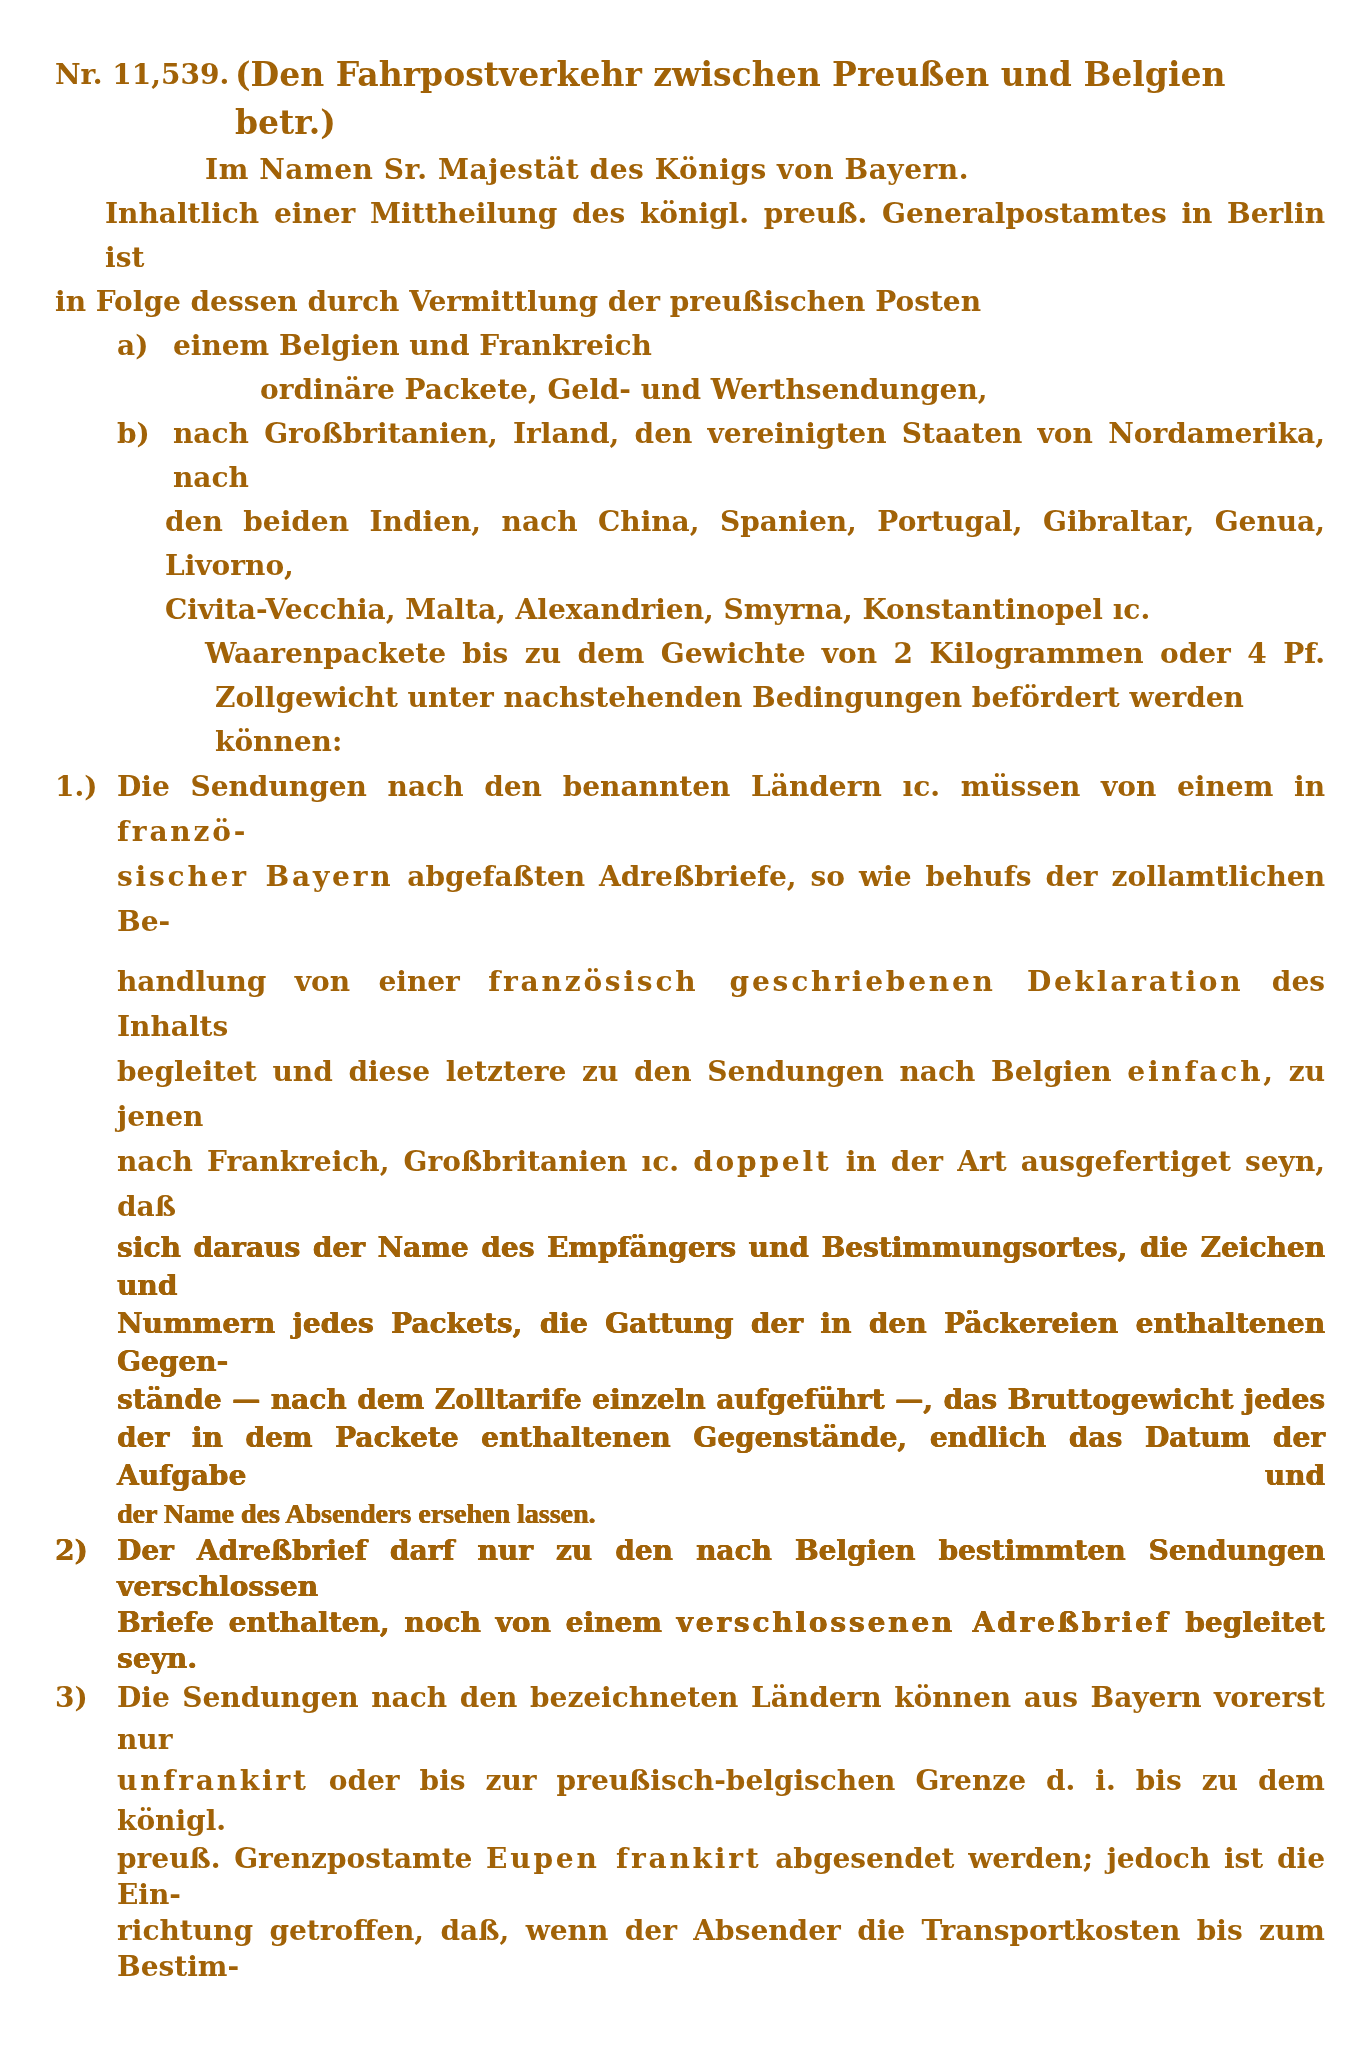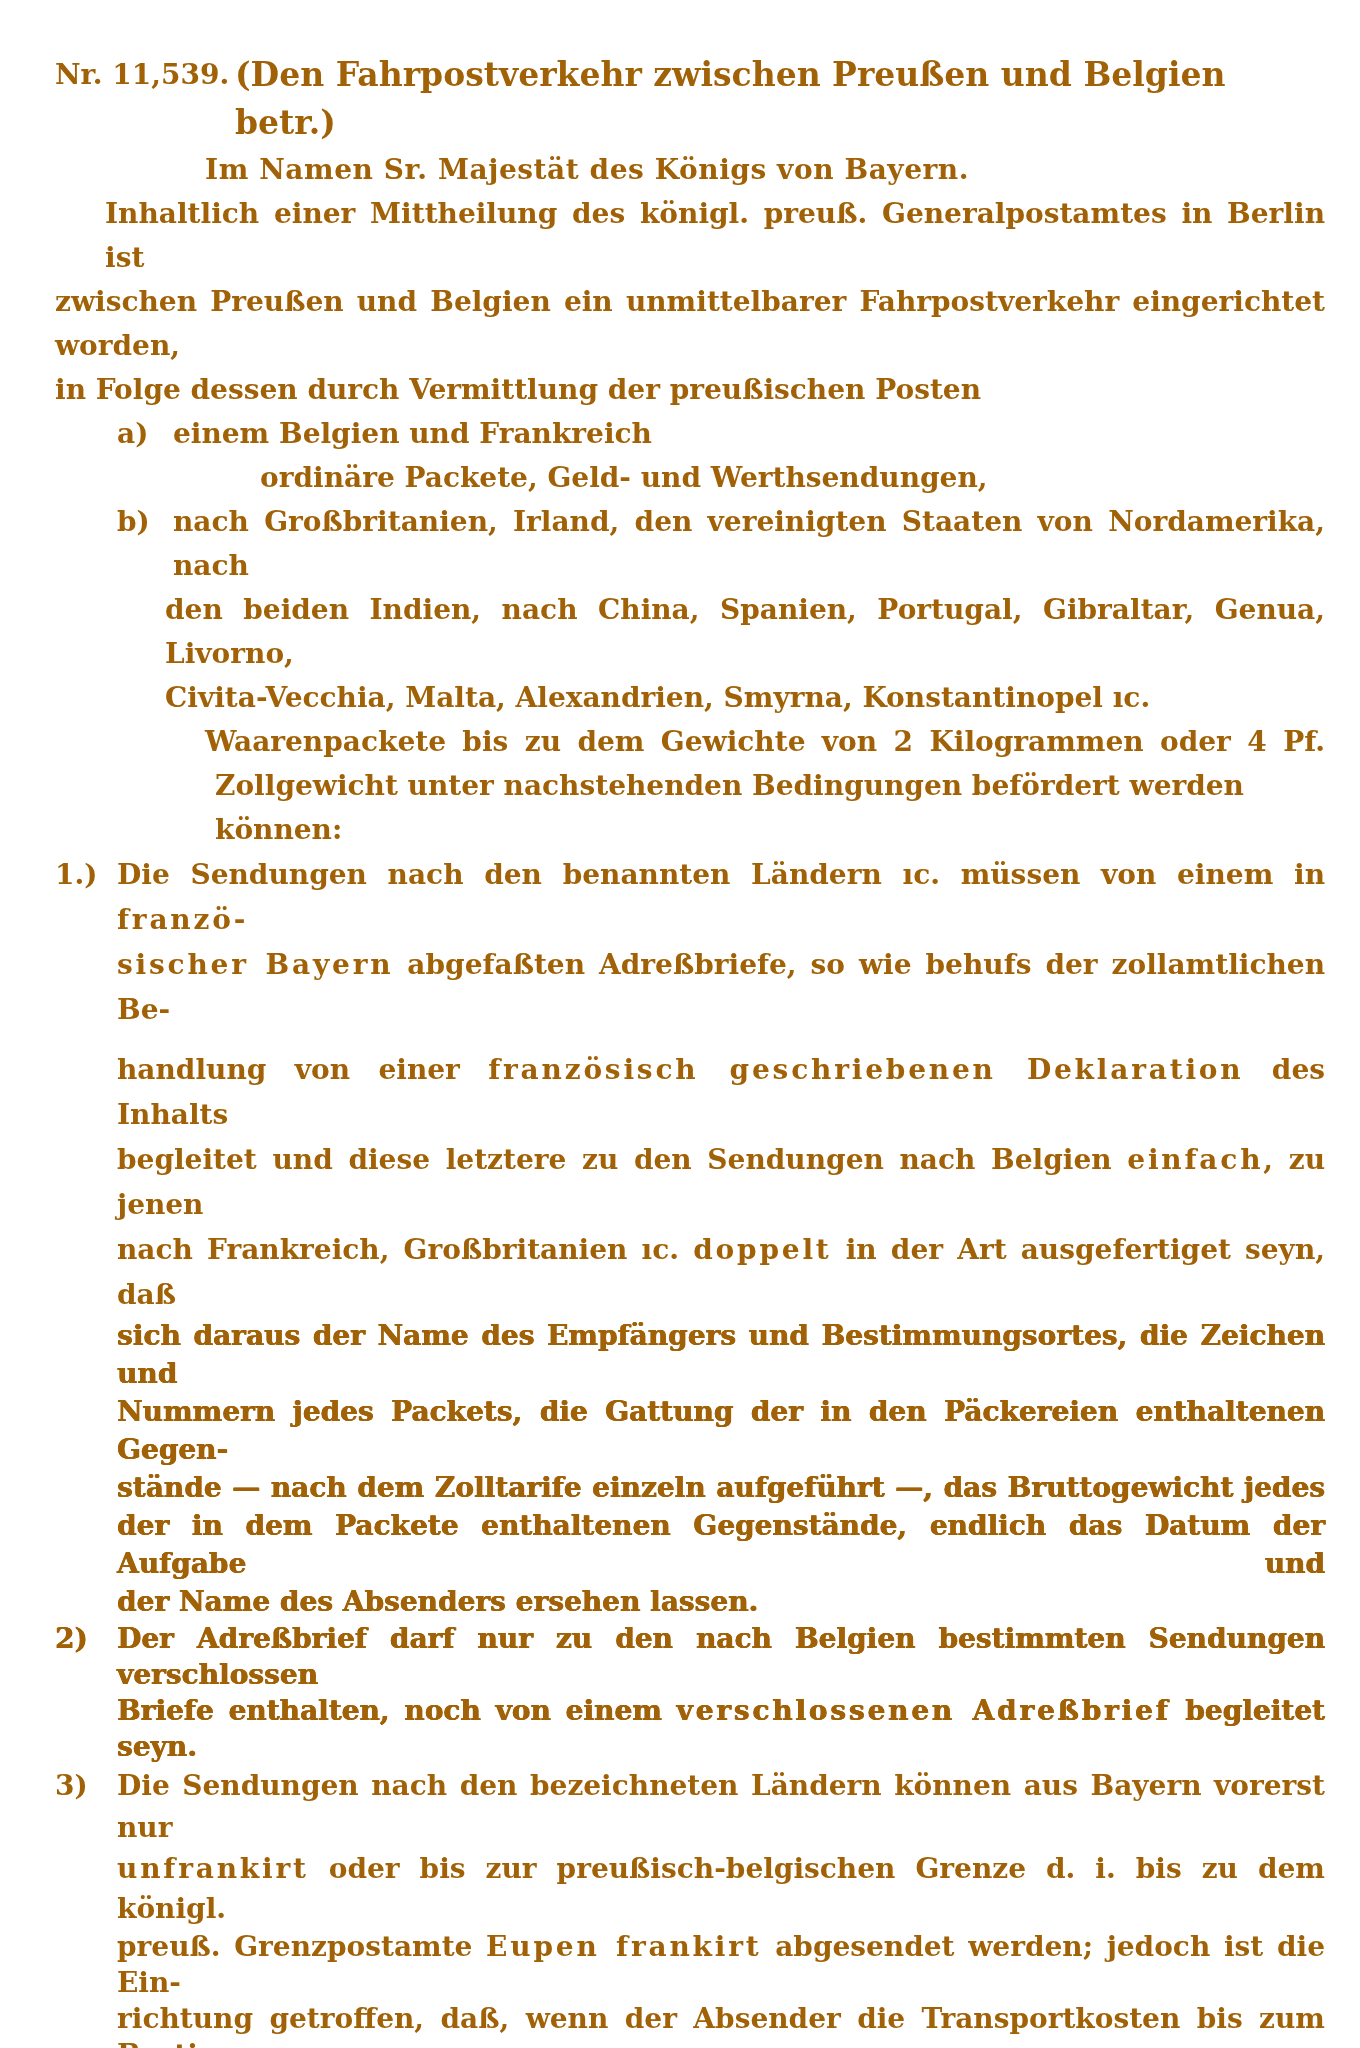--- a/index.html
+++ b/index.html
@@ -24,39 +24,38 @@
   .inv{letter-spacing:0.02em;}
 </style>
 </head>
 <body>
 
 <div class="page">
   <div>
       <div class="line small" style="padding-left: 180px; line-height: 46px;"><span class="marker" style="left: 0px;">Nr. 11,539.</span><span class="tx">(Den Fahrpostverkehr zwischen Preußen und Belgien betr.)</span></div>
       <div class="line inv" style="padding-left: 150px; line-height: 44px;"><span class="tx">Im Namen Sr. Majestät des Königs von Bayern.</span></div>
       <div class="line just" style="padding-left: 50px; line-height: 44px;"><span class="tx">Inhaltlich einer Mittheilung des königl. preuß. Generalpostamtes in Berlin ist</span></div>
-      <div class="line just" style="padding-left: 0px; line-height: 44px;"><span class="tx">zwischen Preußen und Belgien ein unmittelbarer Fahrpostverkehr eingerichtet worden,</span></div>
       <div class="line" style="padding-left: 0px; line-height: 44px;"><span class="tx">in Folge dessen durch Vermittlung der preußischen Posten</span></div>
       <div class="line" style="padding-left: 118px; line-height: 44px;"><span class="marker" style="left: 62px;">a)</span><span class="tx">einem Belgien und Frankreich</span></div>
       <div class="line" style="padding-left: 205px; line-height: 44px;"><span class="tx">ordinäre Packete, Geld- und Werthsendungen,</span></div>
       <div class="line just" style="padding-left: 118px; line-height: 44px;"><span class="marker" style="left: 62px;">b)</span><span class="tx">nach Großbritanien, Irland, den vereinigten Staaten von Nordamerika, nach</span></div>
       <div class="line just" style="padding-left: 110px; line-height: 44px;"><span class="tx">den beiden Indien, nach China, Spanien, Portugal, Gibraltar, Genua, Livorno,</span></div>
       <div class="line" style="padding-left: 110px; line-height: 44px;"><span class="tx">Civita-Vecchia, Malta, Alexandrien, Smyrna, Konstantinopel ıc.</span></div>
       <div class="line just" style="padding-left: 150px; line-height: 44px;"><span class="tx">Waarenpackete bis zu dem Gewichte von 2 Kilogrammen oder 4 Pf.</span></div>
       <div class="line" style="padding-left: 160px; line-height: 44px;"><span class="tx">Zollgewicht unter nachstehenden Bedingungen befördert werden können:</span></div>
       <div class="line just" style="padding-left: 62px; line-height: 45px;"><span class="marker" style="left: 0px;">1.)</span><span class="tx">Die Sendungen nach den benannten Ländern ıc. müssen von einem in </span><span class="sp">franzö-</span></div>
       <div class="line just" style="padding-left: 62px; line-height: 45px;"><span class="sp">sischer Bayern</span><span class="tx"> abgefaßten Adreßbriefe, so wie behufs der zollamtlichen Be-</span></div>
       <div class="line just" style="padding-left: 62px; line-height: 45px; margin-top: 15px;"><span class="tx">handlung von einer </span><span class="sp">französisch geschriebenen Deklaration</span><span class="tx"> des Inhalts</span></div>
       <div class="line just" style="padding-left: 62px; line-height: 45px;"><span class="tx">begleitet und diese letztere zu den Sendungen nach Belgien </span><span class="sp">einfach</span><span class="tx">, zu jenen</span></div>
       <div class="line just" style="padding-left: 62px; line-height: 45px;"><span class="tx">nach Frankreich, Großbritanien ıc. </span><span class="sp">doppelt</span><span class="tx"> in der Art ausgefertiget seyn, daß</span></div>
       <div class="line just xb" style="padding-left: 62px; line-height: 38px;"><span class="tx">sich daraus der Name des Empfängers und Bestimmungsortes, die Zeichen und</span></div>
       <div class="line just xb" style="padding-left: 62px; line-height: 38px;"><span class="tx">Nummern jedes Packets, die Gattung der in den Päckereien enthaltenen Gegen-</span></div>
       <div class="line just xb" style="padding-left: 62px; line-height: 38px;"><span class="tx">stände — nach dem Zolltarife einzeln aufgeführt —, das Bruttogewicht jedes</span></div>
       <div class="line just xb" style="padding-left: 62px; line-height: 38px;"><span class="tx">der in dem Packete enthaltenen Gegenstände, endlich das Datum der Aufgabe und</span></div>
-      <div class="line xb" style="padding-left: 62px; line-height: 38px;"><span class="tx">der Name des Absenders ersehen lassen.</span></div>
+      <div class="line xb" style="padding-left: 62px; line-height: 38px; font-family: Liberation Serif, serif;"><span class="tx">der Name des Absenders ersehen lassen.</span></div>
       <div class="line just xb" style="padding-left: 62px; line-height: 36px;"><span class="marker" style="left: 0px;">2)</span><span class="tx">Der Adreßbrief darf nur zu den nach Belgien bestimmten Sendungen verschlossen</span></div>
       <div class="line just xb" style="padding-left: 62px; line-height: 36px;"><span class="tx">Briefe enthalten, noch von einem </span><span class="sp">verschlossenen Adreßbrief</span><span class="tx"> begleitet seyn.</span></div>
       <div class="line just" style="padding-left: 62px; line-height: 42px;"><span class="marker" style="left: 0px;">3)</span><span class="tx">Die Sendungen nach den bezeichneten Ländern können aus Bayern vorerst nur</span></div>
       <div class="line just" style="padding-left: 62px; line-height: 40px;"><span class="sp">unfrankirt</span><span class="tx"> oder bis zur preußisch-belgischen Grenze d. i. bis zu dem königl.</span></div>
       <div class="line just" style="padding-left: 62px; line-height: 36px;"><span class="tx">preuß. Grenzpostamte </span><span class="sp">Eupen frankirt</span><span class="tx"> abgesendet werden; jedoch ist die Ein-</span></div>
       <div class="line just" style="padding-left: 62px; line-height: 36px;"><span class="tx">richtung getroffen, daß, wenn der Absender die Transportkosten bis zum Bestim-</span></div>
     </div>
 </div>
 
 </body></html>

